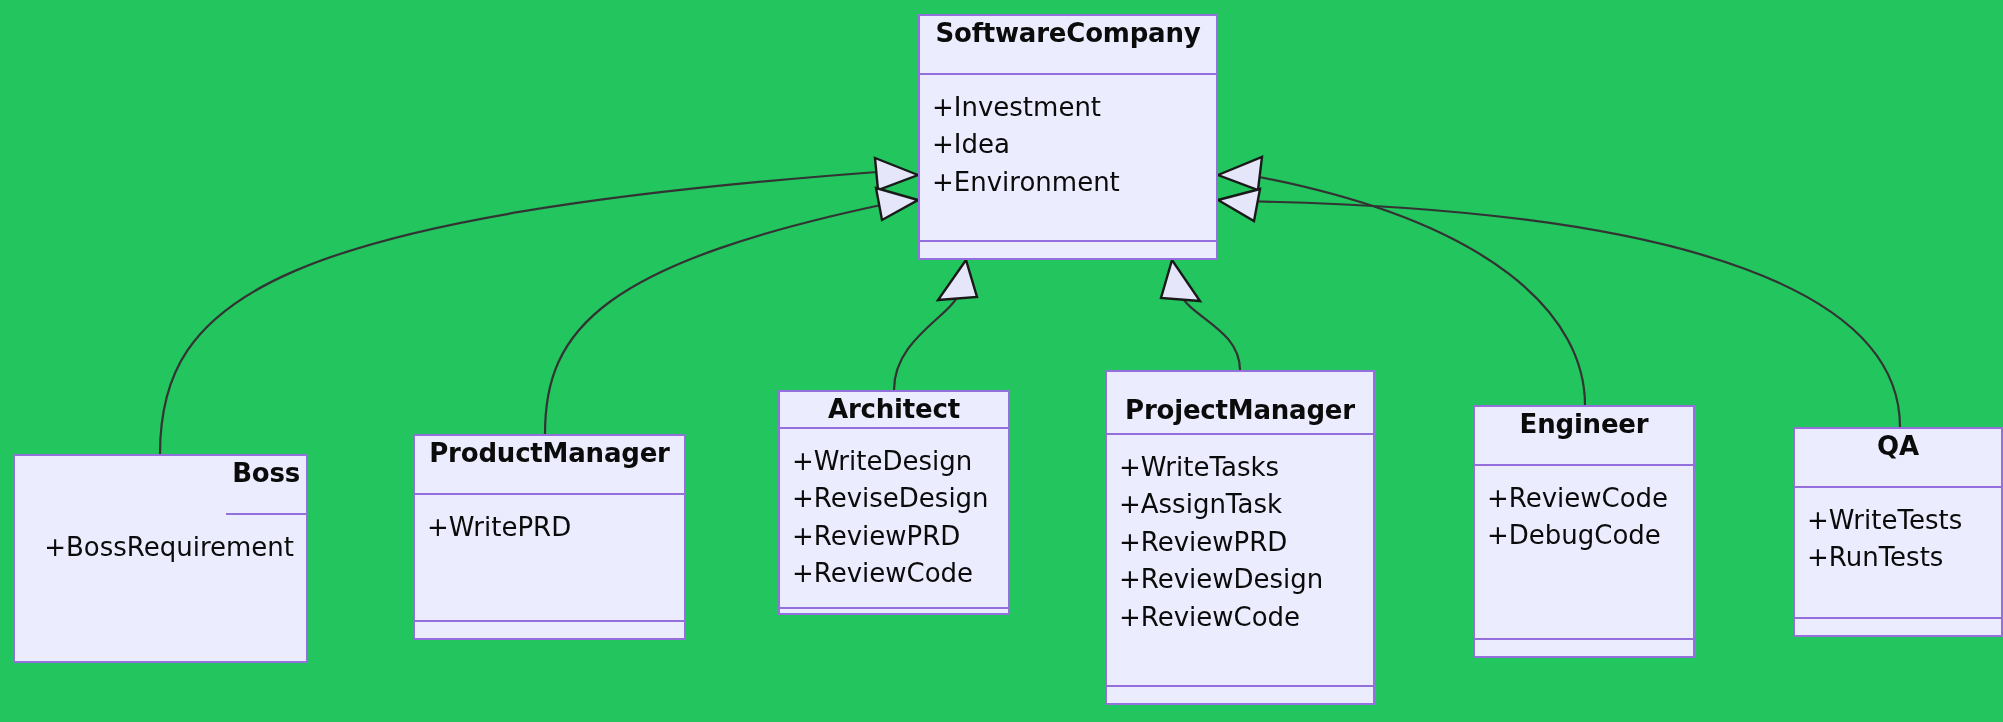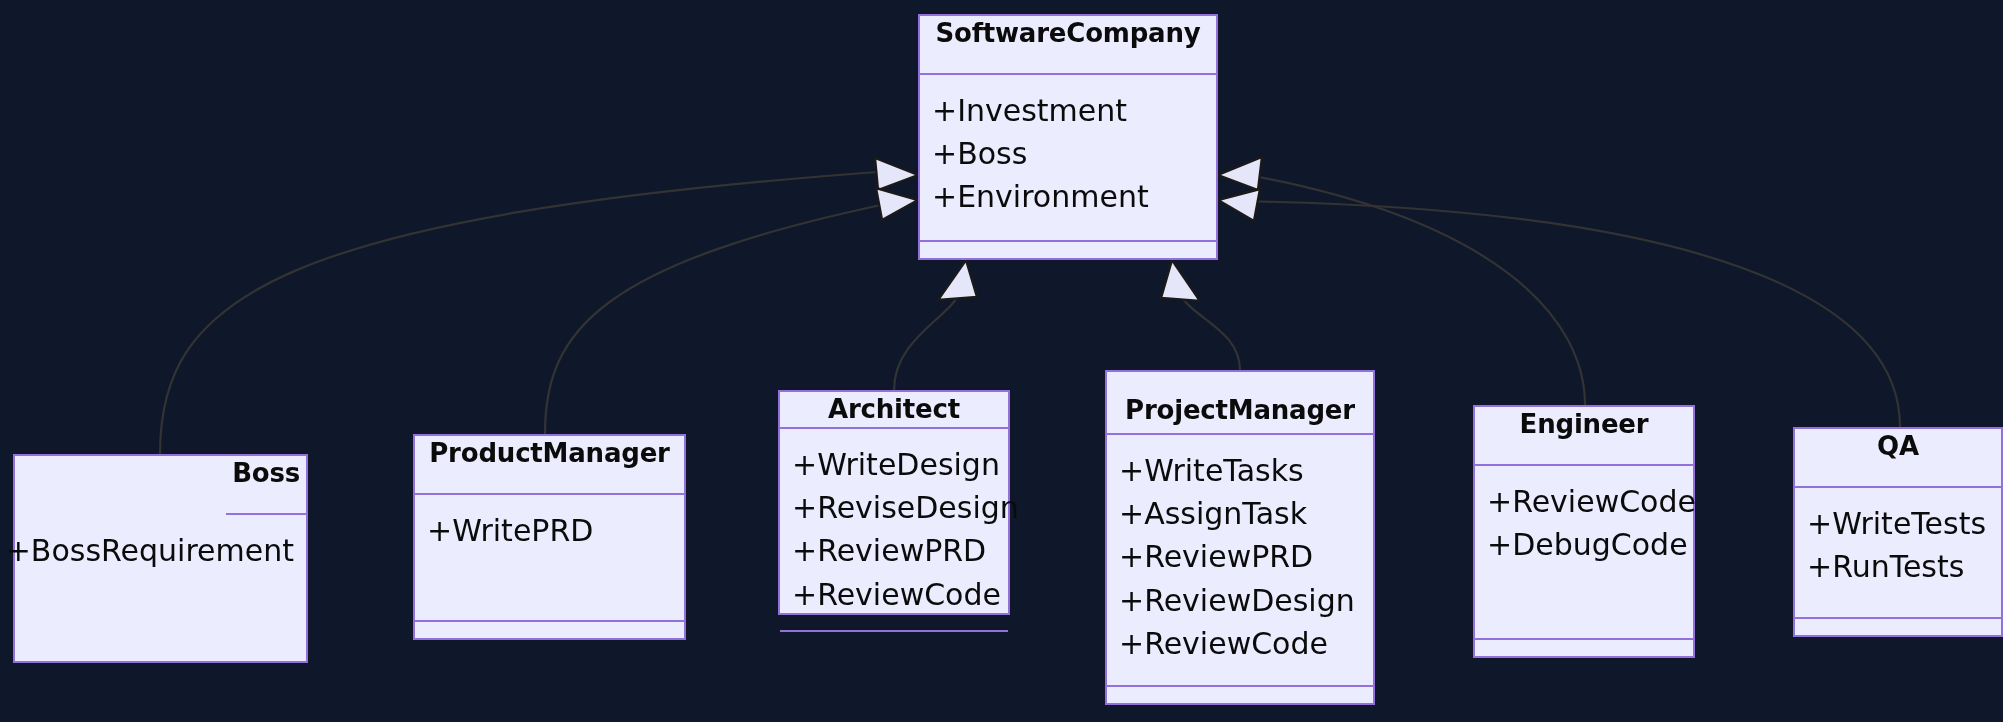--- a/index.html
+++ b/index.html
@@ -5,21 +5,21 @@
 <style>
   html, body {
     margin: 0;
     padding: 0;
     background: #ffffff;
   }
   #canvas {
     position: relative;
     width: 2003px;
     height: 722px;
-    background: #0f172a;
+    background: #22c55e;
     font-family: "DejaVu Sans", "Liberation Sans", sans-serif;
     overflow: hidden;
   }
   #edges {
     position: absolute;
     left: 0;
     top: 0;
     width: 2003px;
     height: 722px;
     pointer-events: none;
@@ -41,21 +41,21 @@
     font-size: 26px;
     letter-spacing: -0.2px;
     padding: 10px 6px 12px 6px;
     border-bottom: 2px solid #9370db;
     white-space: nowrap;
   }
   .uml-section {
     box-sizing: border-box;
     padding: 14px 12px 14px 12px;
     color: #0b0b0b;
-    font-size: 30px;
+    font-size: 26px;
     line-height: 1.44;
     flex: 1 1 auto;
   }
   .uml-section.empty-methods {
     flex: 0 0 auto;
     min-height: 18px;
     padding: 0;
     border-top: 2px solid #9370db;
   }
   .uml-member {
@@ -91,21 +91,21 @@
     <g>
       <path d="M 1900 427 C 1900 300 1710 208 1232 201" fill="none" stroke="#333333" stroke-width="2.2"></path>
       <polygon points="1218,200 1260,189 1254,221" fill="#e6e6fa" stroke="#1a1a1a" stroke-width="2.4" stroke-linejoin="miter"></polygon>
     </g>
   </svg>
 
   <div class="uml-class" style="left: 918px; top: 14px; width: 300px; height: 246px;">
     <div class="uml-title" style="height: 59px; line-height: 35px; padding: 0px 6px;">SoftwareCompany</div>
     <div class="uml-section">
       <div class="uml-member">+Investment</div>
-      <div class="uml-member">+Boss</div>
+      <div class="uml-member">+Idea</div>
       <div class="uml-member">+Environment</div>
     </div>
     <div class="uml-section empty-methods" style="height: 18px;"></div>
   </div>
 
   <div class="uml-class" style="left: 13px; top: 454px; width: 295px; height: 209px; align-items: flex-end;">
     <div class="uml-title" style="height: 59px; line-height: 35px; padding: 0px 6px;">Boss</div>
     <div class="uml-section">
       <div class="uml-member">+BossRequirement</div>
     </div>

